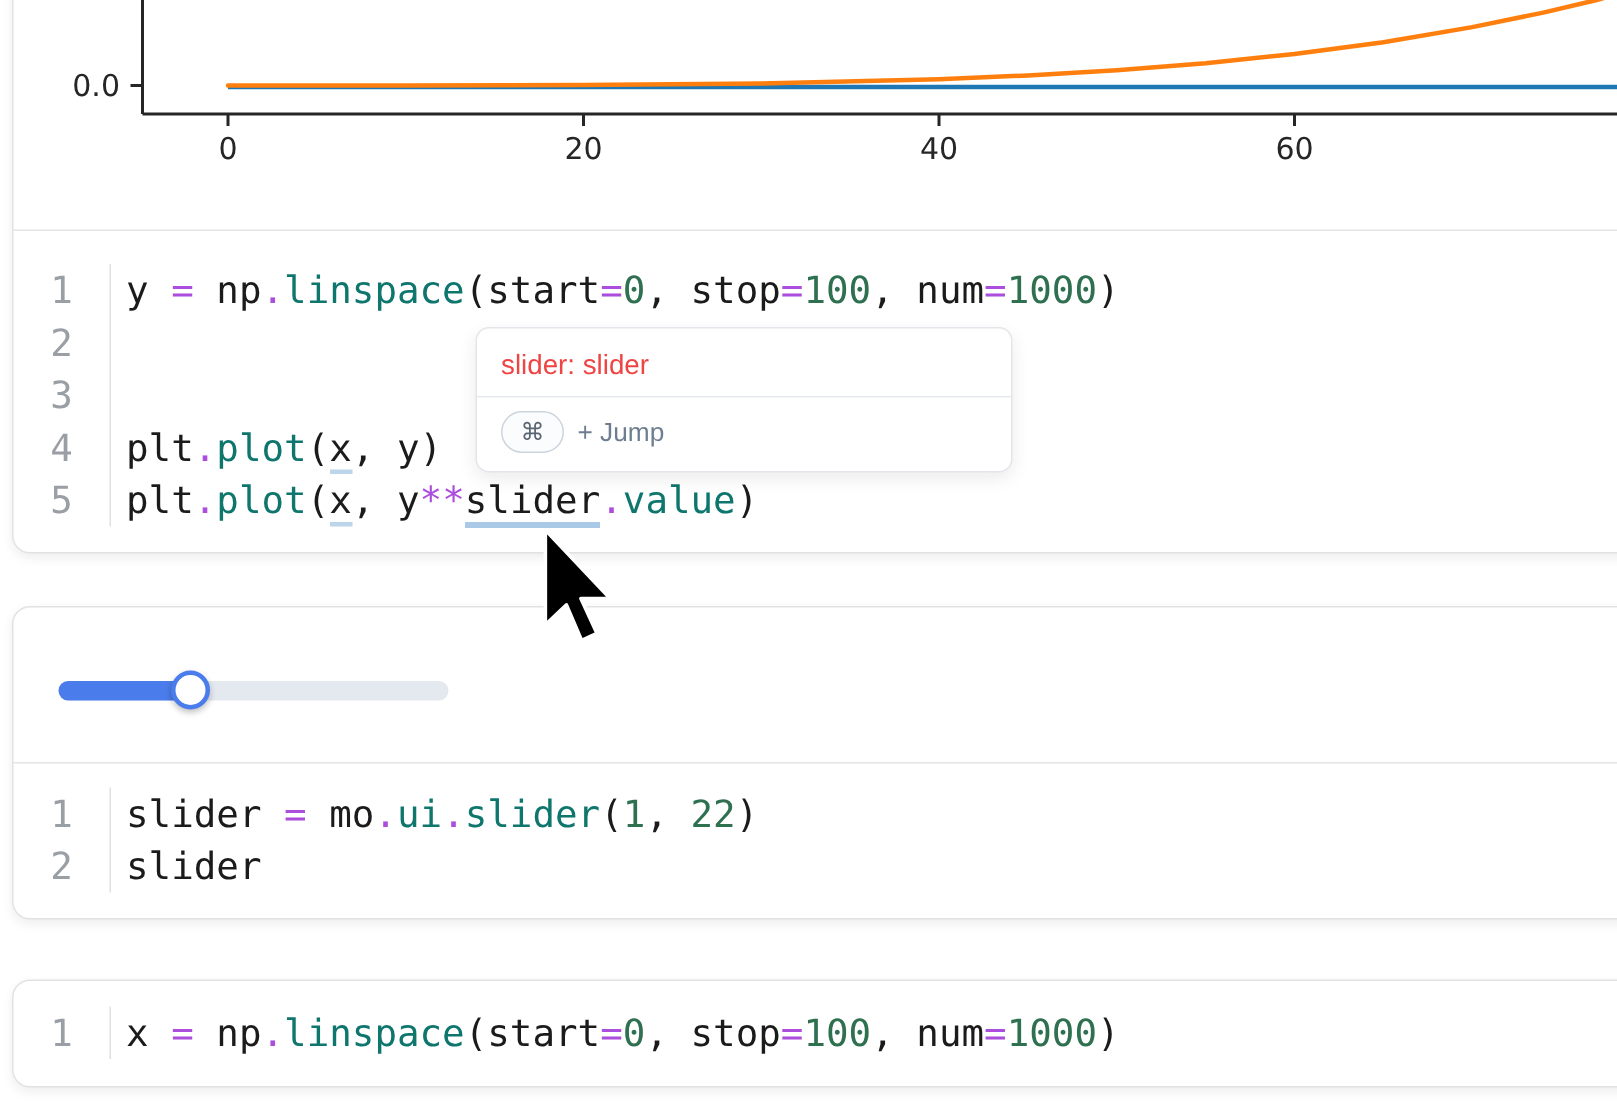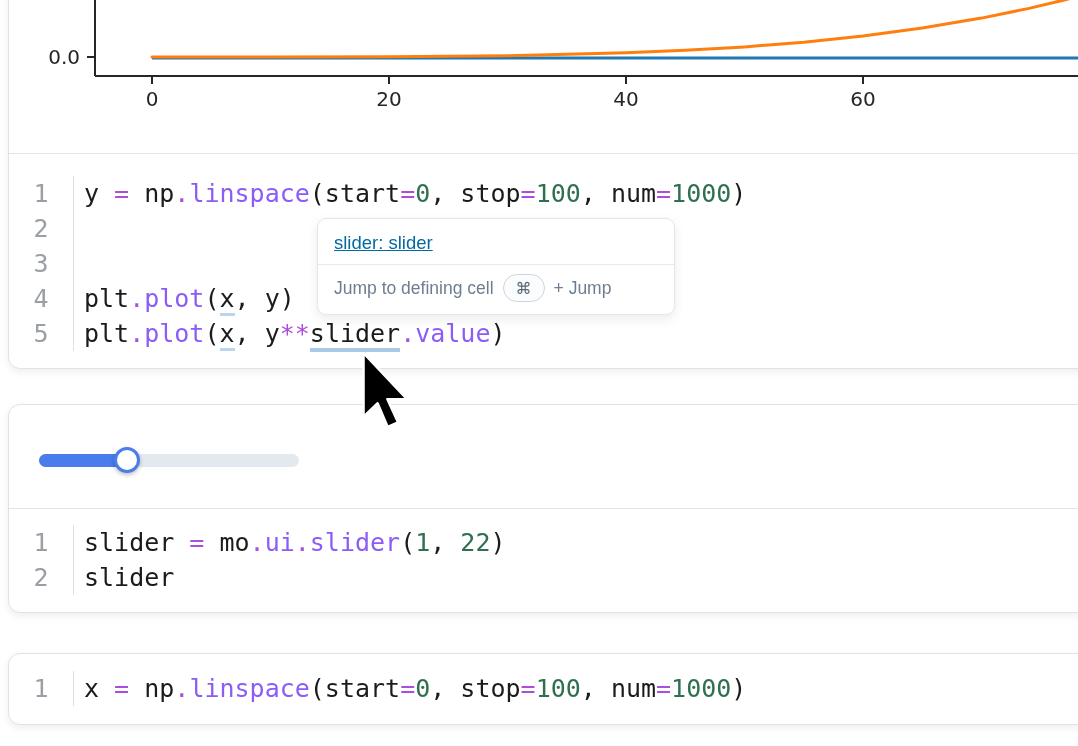--- a/index.html
+++ b/index.html
@@ -14,21 +14,21 @@
   .cell-code{border-top:1px solid #e4e4e4;display:flex;align-items:stretch;}
   .gutter{width:64px;flex:0 0 64px;border-right:1px solid #e0e0e0;text-align:center;
           color:#9a9fa6;font-family:"DejaVu Sans Mono",monospace;font-size:25px;
           user-select:none;}
   .gutter .ln{height:35px;line-height:35px;}
   .code-col{flex:1;padding-left:10px;font-family:"DejaVu Sans Mono",monospace;
             font-size:25px;color:#1b1b1b;white-space:pre;}
   .code-line{height:35px;line-height:35px;}
   .tok-pl{color:#1b1b1b;}
   .tok-op{color:#ab4ddd;}
-  .tok-fn{color:#8b5cf6;margin-top:48px;}
+  .tok-fn{color:#0f766e;margin-top:48px;}
   .tok-num{color:#2f7050;}
   .tok-ref{color:#1b1b1b;border-bottom:3px solid #bcd5ea;}
   .tok-refh{color:#1b1b1b;border-bottom:4px solid #a9c9e6;}
   .pad-t-code1{padding-top:22px;padding-bottom:17px;}
   .pad-t-code2{padding-top:16px;padding-bottom:17px;}
   .pad-t-code3{padding-top:17px;padding-bottom:18px;}
 
   
   #chart-svg{position:absolute;left:0;top:0;z-index:5;pointer-events:none;}
   .axis-label{font-family:"DejaVu Sans",sans-serif;font-size:20px;fill:#262626;}
@@ -40,21 +40,21 @@
   .slider-fill{position:absolute;left:0;top:6.5px;height:13px;
                border-radius:7px;background:#4b7ceb;}
   .slider-handle{position:absolute;top:0;width:26px;height:26px;border-radius:50%;
                  background:#ffffff;border:3px solid #4b7ceb;box-sizing:border-box;
                  box-shadow:0 2px 4px rgba(0,0,0,0.25);}
 
   
   #tooltip{position:absolute;left:317px;top:218px;width:356px;z-index:20;
            background:#ffffff;border:1px solid #e3e6ea;border-radius:9px;
            box-shadow:0 4px 12px rgba(0,0,0,0.08);}
-  #tooltip .tt-title{padding:13px 16px 10px 16px;font-size:18.5px;color:#0369a1;text-decoration:underline;}
+  #tooltip .tt-title{padding:13px 16px 10px 16px;font-size:18.5px;color:#ef4444;}
   #tooltip .tt-div{border-top:1px solid #e6e9ed;margin:0 0;}
   #tooltip .tt-footer{display:flex;align-items:center;gap:9px;
                       padding:9px 16px 12px 16px;font-size:17.5px;color:#6e7e91;}
   .kbd-pill{display:inline-flex;align-items:center;justify-content:center;
             border:1.5px solid #ccd4dd;border-radius:14px;background:#fbfcfd;
             padding:2px 12px;font-size:16px;color:#5a6673;min-height:22px;}
 
   
   #cursor{position:absolute;left:361px;top:352px;z-index:30;pointer-events:none;}
 </style>
@@ -117,21 +117,20 @@
           <div class="ln">1</div>
         </div>
       <div class="code-col"><div class="code-line"><span class="tok-pl">x </span><span class="tok-op">=</span><span class="tok-pl"> np</span><span class="tok-op">.</span><span class="tok-fn">linspace</span><span class="tok-pl">(start</span><span class="tok-op">=</span><span class="tok-num">0</span><span class="tok-pl">, stop</span><span class="tok-op">=</span><span class="tok-num">100</span><span class="tok-pl">, num</span><span class="tok-op">=</span><span class="tok-num">1000</span><span class="tok-pl">)</span></div></div>
     </div>
   </div>
 
   <div id="tooltip">
     <div class="tt-title">slider: slider</div>
     <div class="tt-div"></div>
     <div class="tt-footer">
-      <span>Jump to defining cell</span>
       <span class="kbd-pill">
         <span>⌘</span>
       </span>
       <span>+ Jump</span>
     </div>
   </div>
 
   <svg id="cursor" width="52" height="78" viewBox="0 0 20 30">
     <polygon points="1,0.5 1,24.8 6.4,19.7 10.3,28.8 14.2,27.0 10.1,18.1 17.6,18.1" fill="#000000" stroke="#ffffff" stroke-width="0.9" stroke-linejoin="round"></polygon>
   </svg>

